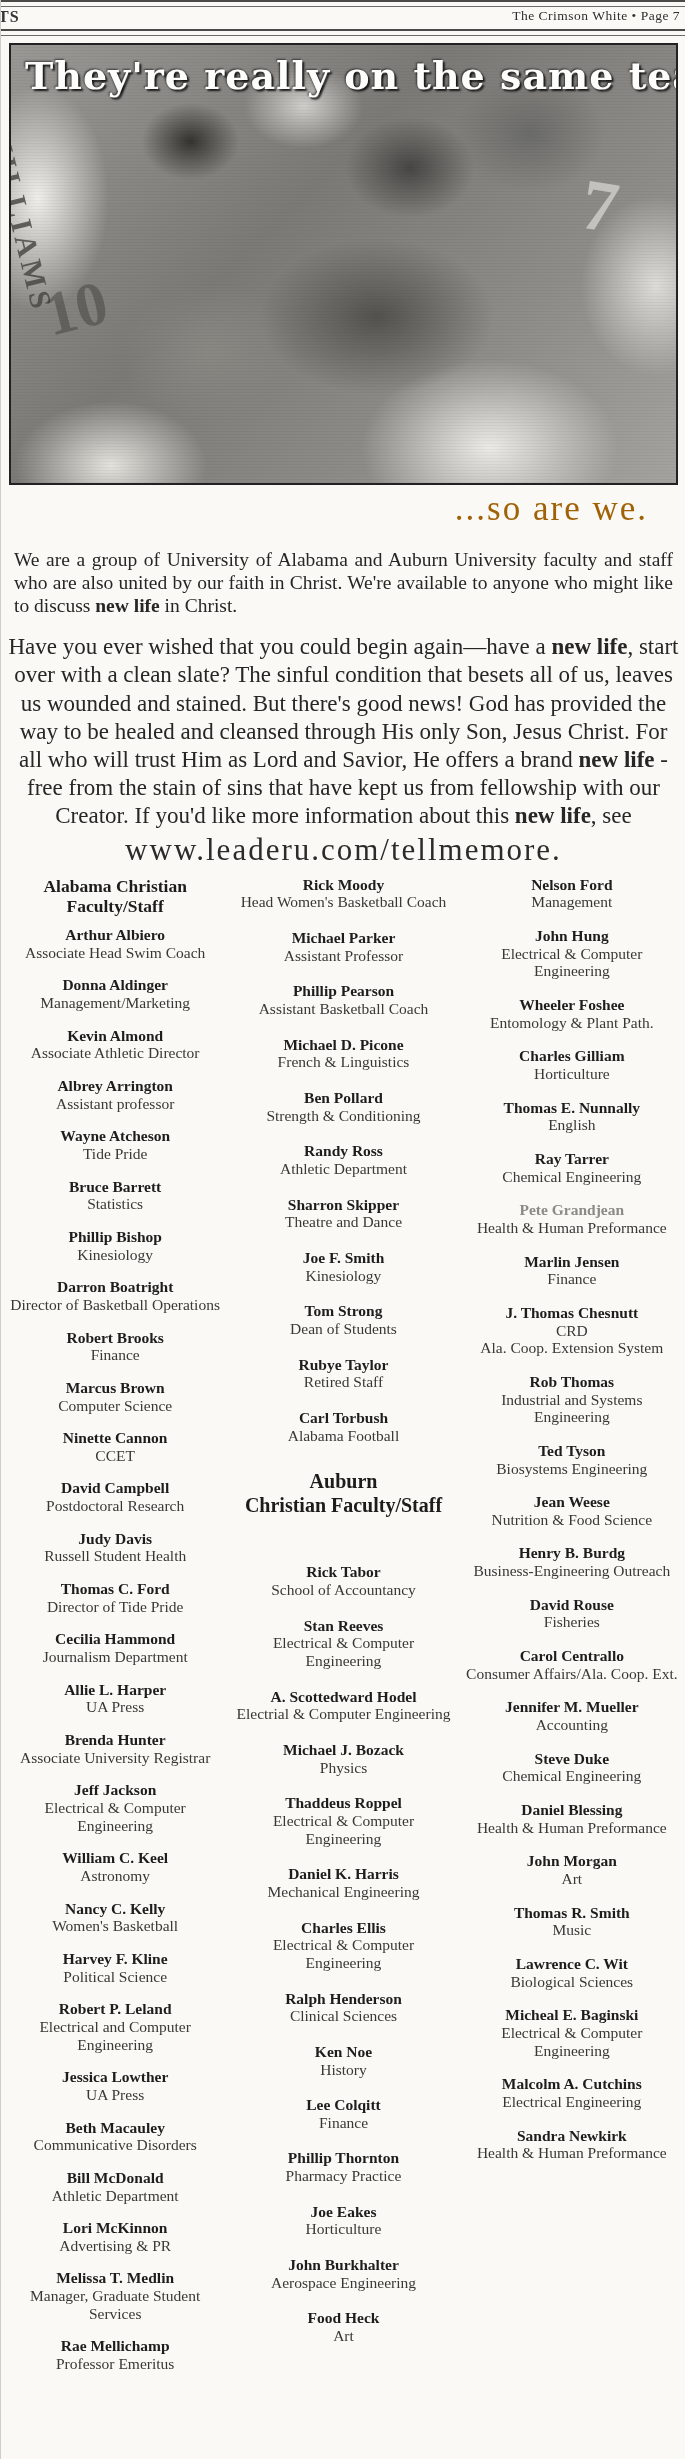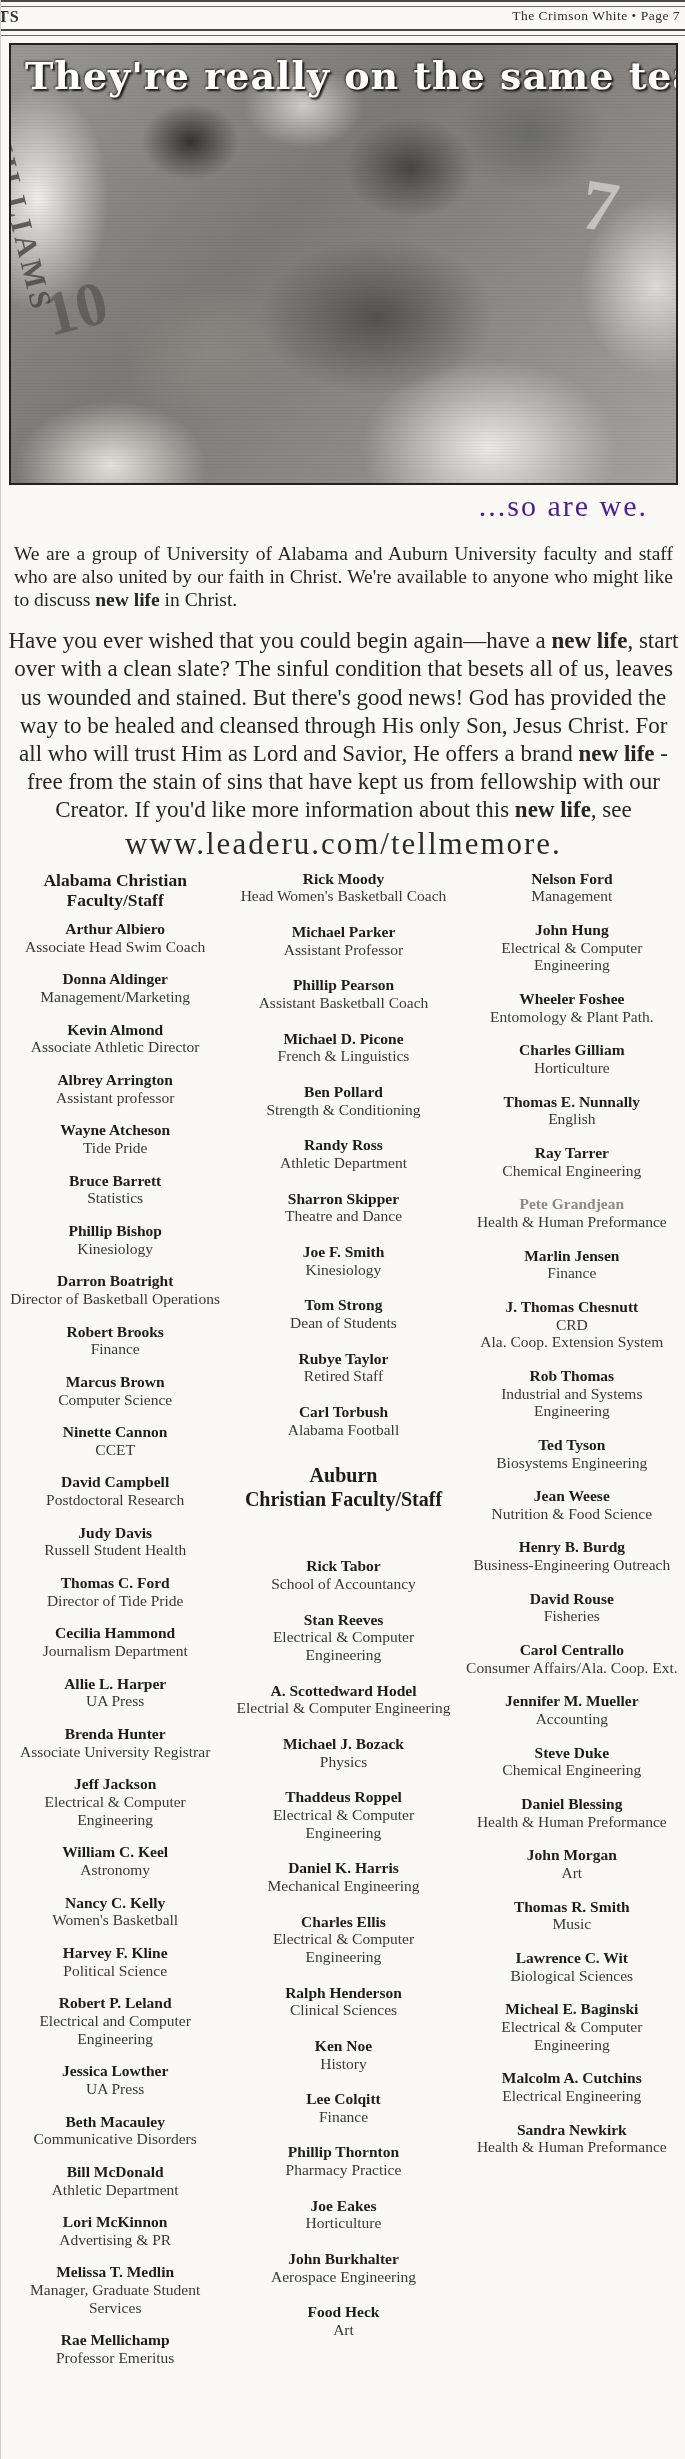--- a/index.html
+++ b/index.html
@@ -62,21 +62,21 @@
     font-size:62px;font-weight:bold;color:#3c3a37;opacity:.45;
   }
   .jersey-num-right{
     position:absolute;right:58px;top:120px;
     transform:rotate(9deg);
     font-size:72px;font-weight:bold;color:#e2e1dd;opacity:.65;
   }
   
   .tagline{
     text-align:right;margin:4px 38px 0 16px;
-    font-size:30px;color:#4c1d95;letter-spacing:2px;
+    font-size:35px;color:#a16207;letter-spacing:2px;
   }
   .intro{
     margin:20px 13px 0 13px;
     font-size:19.5px;line-height:1.17;color:#262624;
     text-align:justify;
   }
   .body-copy{
     margin:16px 6px 0 6px;
     font-size:23px;line-height:1.22;color:#262624;
     text-align:center;

